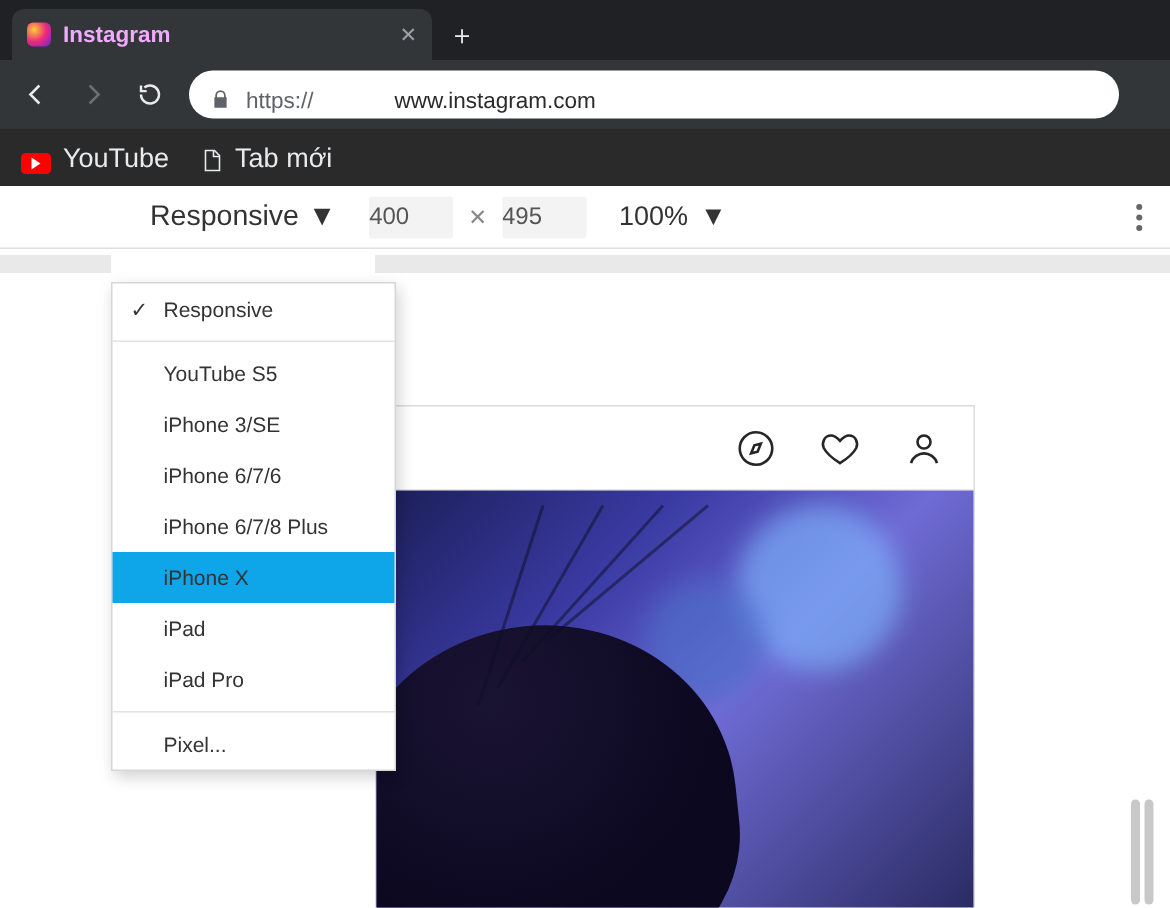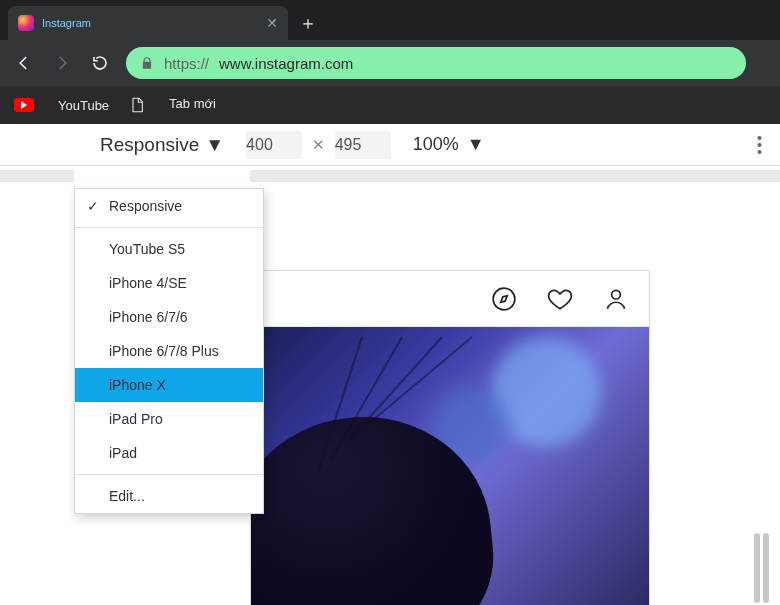--- a/index.html
+++ b/index.html
@@ -3,34 +3,34 @@
 <meta charset="utf-8">
 <style>
   * { box-sizing: border-box; margin: 0; padding: 0; font-family: "Segoe UI", Arial, sans-serif; }
   body { width: 780px; height: 605px; background: #fff; overflow: hidden; position: relative; }
 
   
   .browser-chrome { background: #202124; color: #e8eaed; }
   .tab-bar { height: 40px; display: flex; align-items: flex-end; padding-left: 8px; }
   .tab { background: #323639; height: 34px; border-radius: 8px 8px 0 0; display: flex; align-items: center; padding: 0 10px; gap: 8px; width: 280px; position: relative; }
   .tab .favicon { width: 16px; height: 16px; border-radius: 4px; background: radial-gradient(circle at 30% 30%, #f9ce34, #ee2a7b, #6228d7); }
-  .tab .title { font-size: 11px; color: #7dd3fc; flex: 1; }
+  .tab .title { font-size: 15px; color: #f0abfc; flex: 1; font-weight: bold; }
   .tab .close { font-size: 14px; color: #9aa0a6; cursor: pointer; }
   .newtab { width: 28px; height: 28px; display: flex; align-items: center; justify-content: center; color: #e8eaed; font-size: 18px; margin-left: 6px; margin-bottom: 3px; cursor: pointer; }
 
   .toolbar { background: #323639; height: 46px; display: flex; align-items: center; padding: 0 12px; gap: 14px; }
   .nav-btn { color: #e8eaed; display: flex; align-items: center; justify-content: center; width: 24px; height: 24px; cursor: pointer; }
   .nav-btn.disabled { color: #6b6f73; cursor: default; }
-  .addr { flex: 1; background: #86efac; height: 32px; border-radius: 16px; display: flex; align-items: center; padding: 0 14px; gap: 10px; max-width: 620px; color: #5f6368; }
+  .addr { flex: 1; background: #ffffff; height: 32px; border-radius: 16px; display: flex; align-items: flex-start; padding: 12px 14px; gap: 10px; max-width: 620px; color: #5f6368; }
   .addr .secure { color: #5f6368; }
   .addr .proto { color: #5f6368; font-size: 15px; }
-  .addr .host { color: #2b2b2b; font-size: 15px; }
+  .addr .host { color: #2b2b2b; font-size: 15px; margin-left: 44px; }
 
   .bookmarks { background: #2a2a2a; height: 38px; display: flex; align-items: center; padding: 0 14px; gap: 20px; }
-  .bm-item { display: flex; align-items: flex-start; gap: 24px; font-size: 13px; color: #e8eaed; cursor: pointer; }
+  .bm-item { display: flex; align-items: flex-end; gap: 8px; font-size: 18px; color: #e8eaed; cursor: pointer; }
   .yt-icon { width: 20px; height: 14px; background: #ff0000; border-radius: 3px; position: relative; }
   .yt-icon::after { content: ""; position: absolute; left: 7px; top: 3px; border-left: 6px solid #fff; border-top: 4px solid transparent; border-bottom: 4px solid transparent; }
   .file-icon { width:16px; height:18px; }
 
   
   .device-bar { background: #ffffff; height: 42px; border-bottom: 1px solid #e0e0e0; display: flex; align-items: center; padding: 0 18px; gap: 22px; color: #4b4b4b; }
   .device-bar .spacer-left { width: 60px; }
   .device-select { font-size: 19px; color: #333; display: flex; align-items: center; gap: 6px; cursor: pointer; }
   .dims { display: flex; align-items: center; gap: 10px; }
   .dims input { width: 56px; height: 28px; text-align: left; border: none; background: #f3f3f3; font-size: 16px; color: #555; border-radius: 2px; }
@@ -212,21 +212,21 @@
   <div class="scrollbar">
       <div></div>
       <div></div>
     </div>
 </div>
 
 <div class="dropdown" id="device-dropdown">
     <div class="item checked">Responsive</div>
     <div class="sep"></div>
     <div class="item">YouTube S5</div>
-    <div class="item">iPhone 4/SE</div>
+    <div class="item">iPhone 3/SE</div>
     <div class="item">iPhone 6/7/6</div>
     <div class="item">iPhone 6/7/8 Plus</div>
     <div class="item hovered">iPhone X</div>
+    <div class="item">iPad</div>
     <div class="item">iPad Pro</div>
-    <div class="item">iPad</div>
     <div class="sep"></div>
-    <div class="item">Edit...</div>
+    <div class="item">Pixel...</div>
   </div>
 
 </body></html>

